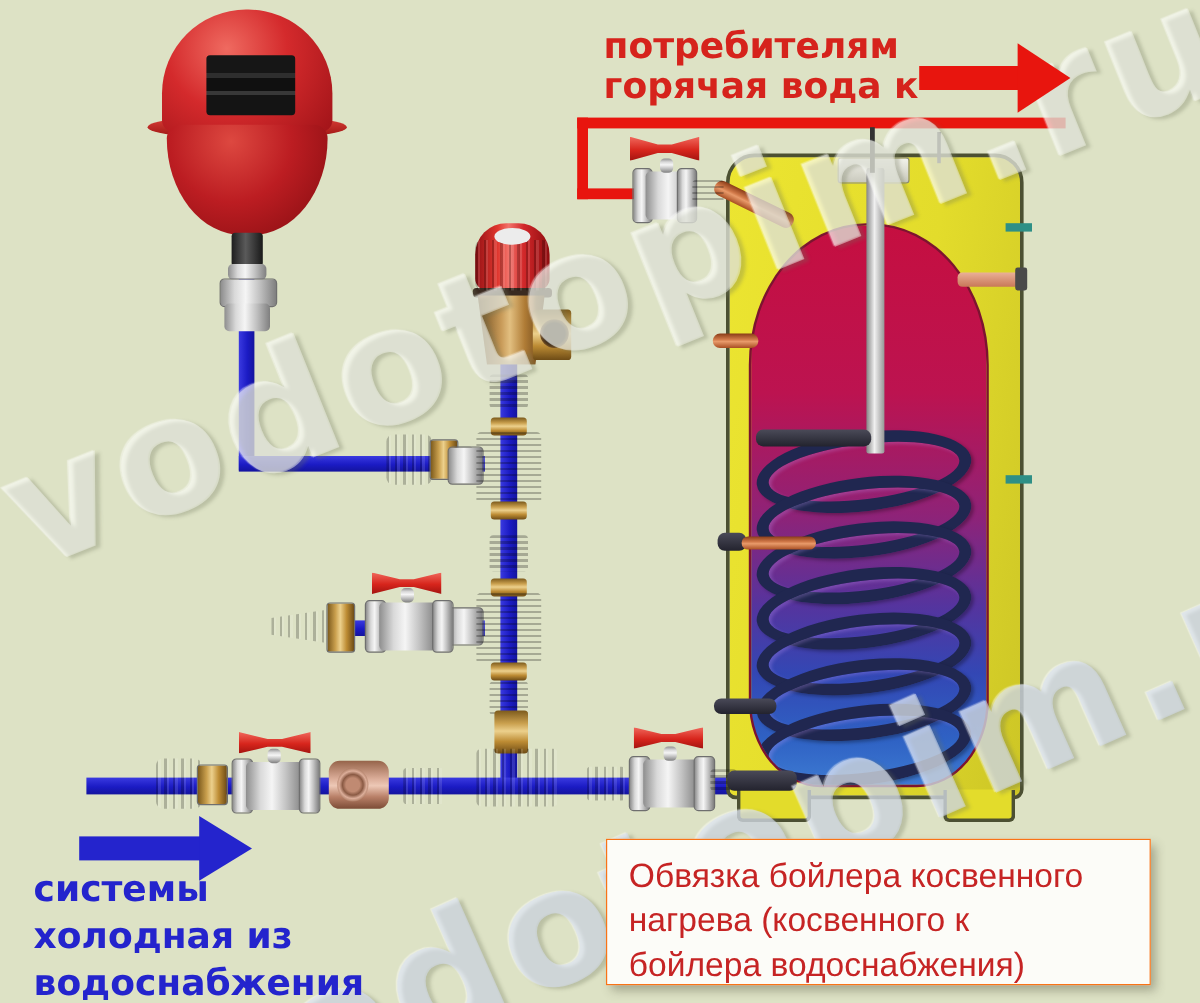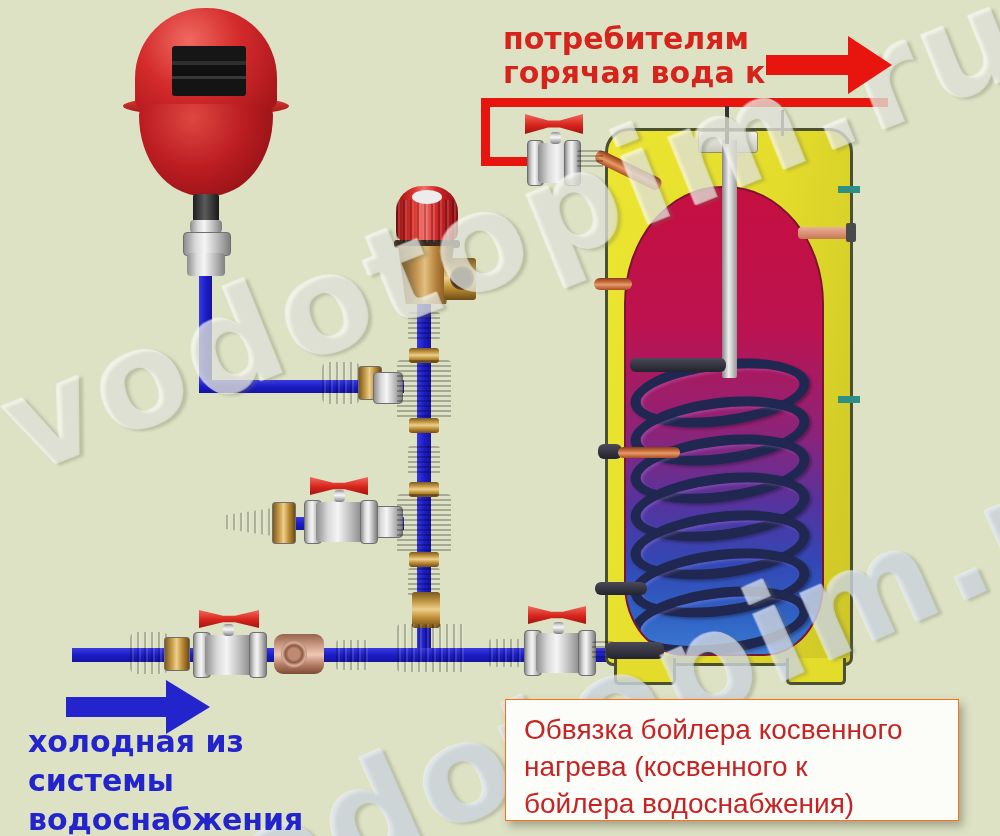--- a/index.html
+++ b/index.html
@@ -79,22 +79,22 @@
   <div class="abs arrow-shaft-red" style="left:766px;top:55px;width:84px;height:20px;z-index:9;"></div>
   <div class="abs arrow-head-red" style="left:848px;top:36px;z-index:9;"></div>
   <div class="abs arrow-shaft-blue" style="left:66px;top:697px;width:102px;height:20px;z-index:9;"></div>
   <div class="abs arrow-head-blue" style="left:166px;top:680px;z-index:9;"></div>
 
   <div class="abs lbl hotlbl" style="left:503px;top:22px;">
     <div>потребителям</div>
     <div>горячая вода к</div>
   </div>
   <div class="abs lbl coldlbl" style="left:28px;top:722px;">
+    <div>системы</div>
     <div>холодная из</div>
-    <div>системы</div>
     <div>водоснабжения</div>
   </div>
   <div class="abs caption" style="left:505px;top:699px;width:416px;height:96px;">
     <div>Обвязка бойлера косвенного</div>
     <div>нагрева (косвенного к</div>
     <div>бойлера водоснабжения)</div>
   </div>
 
   <div class="abs" style="left:123px;top:96px;width:166px;height:20px;border-radius:50%;z-index:3;background:linear-gradient(180deg,#e0443c,#98100f);"></div>
   <div class="abs" style="left:135px;top:8px;width:142px;height:102px;border-radius:70px 70px 10px 10px;z-index:3;background:radial-gradient(circle at 38% 32%,#ef6a60 0%,#d42a2c 45%,#a5151a 95%);"></div>

